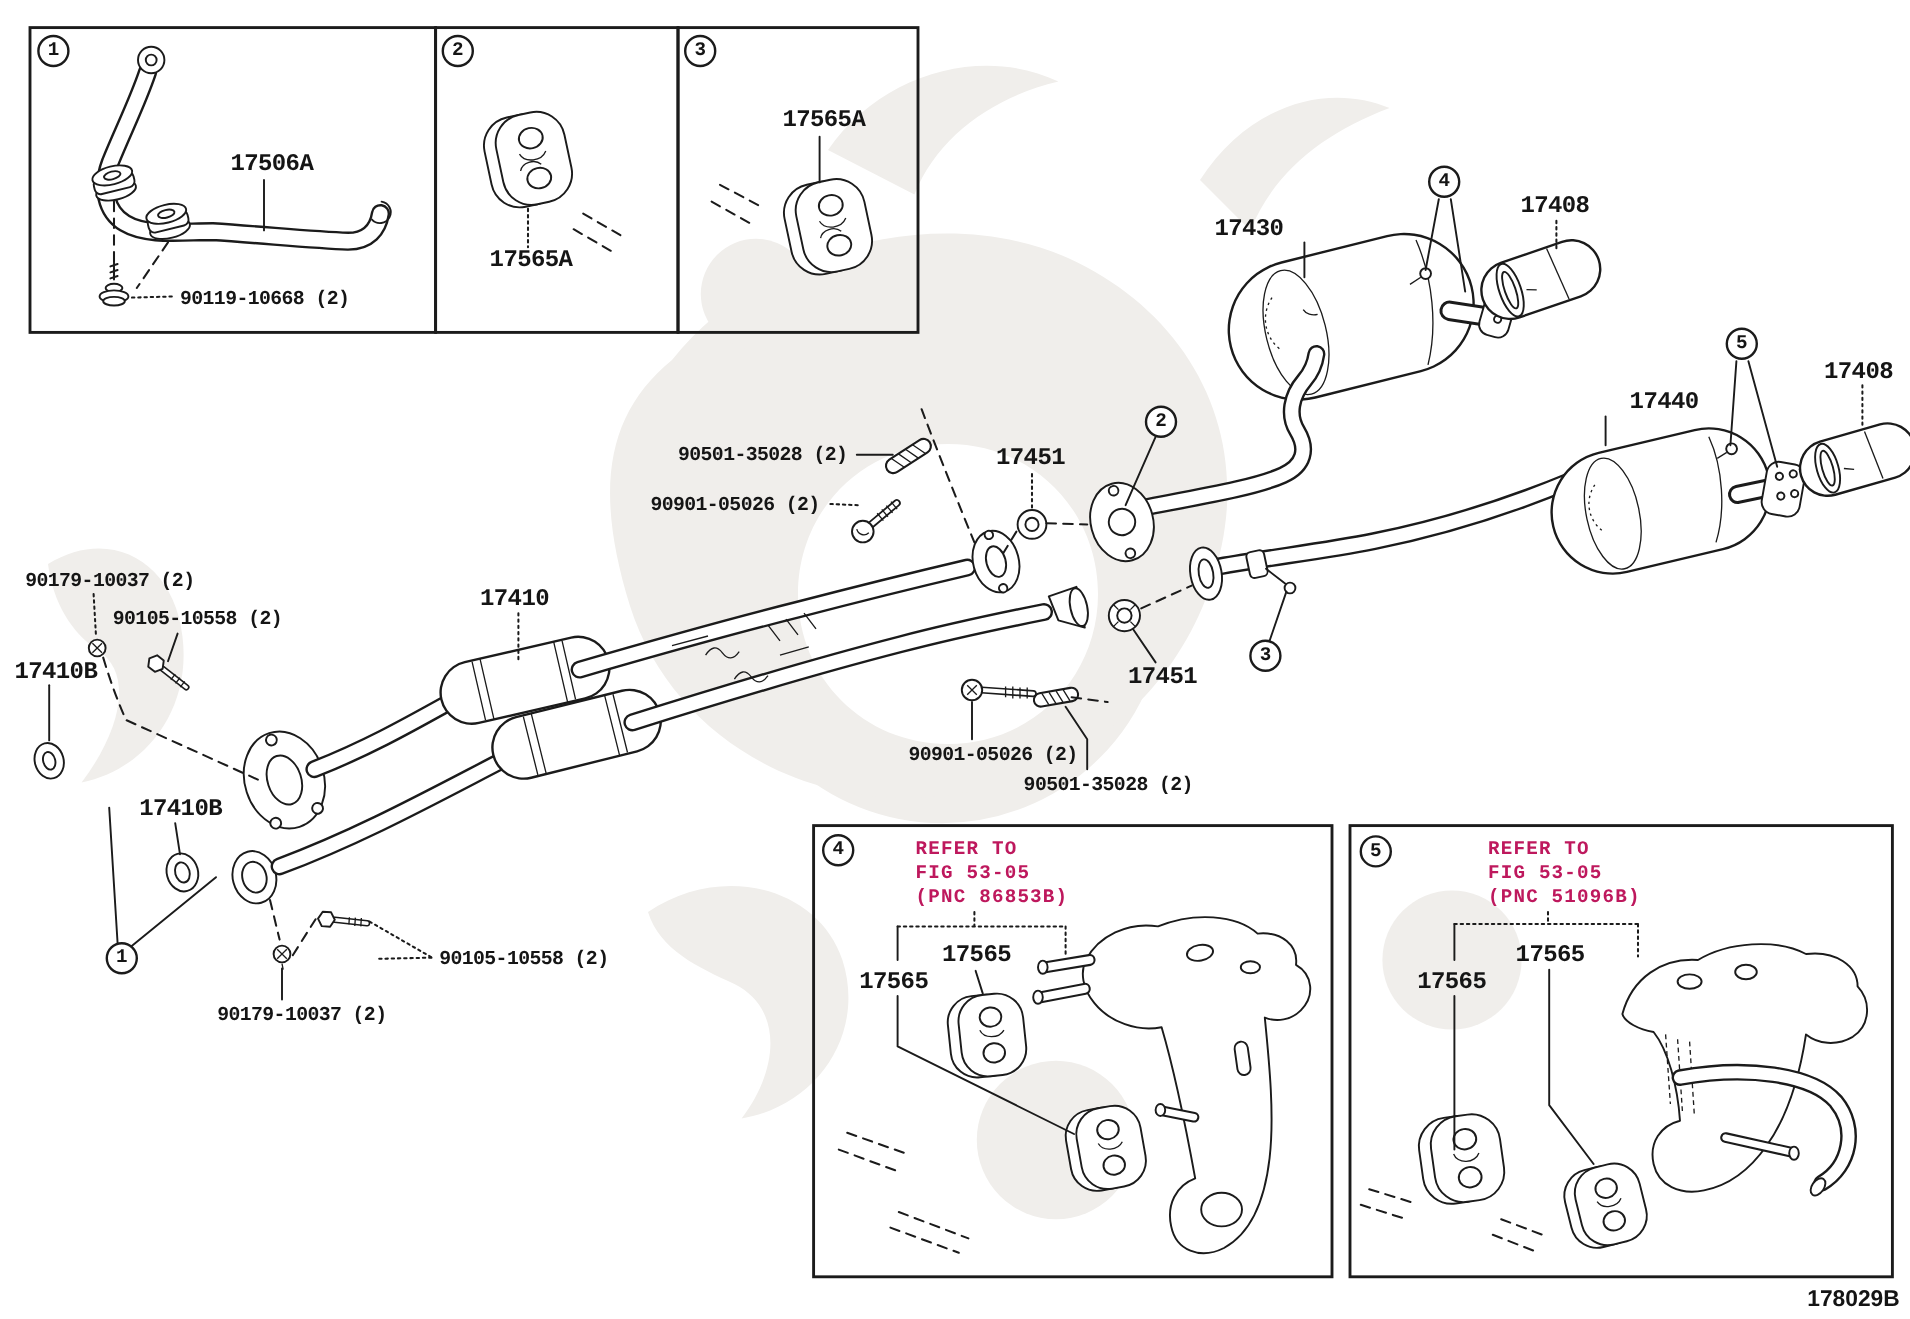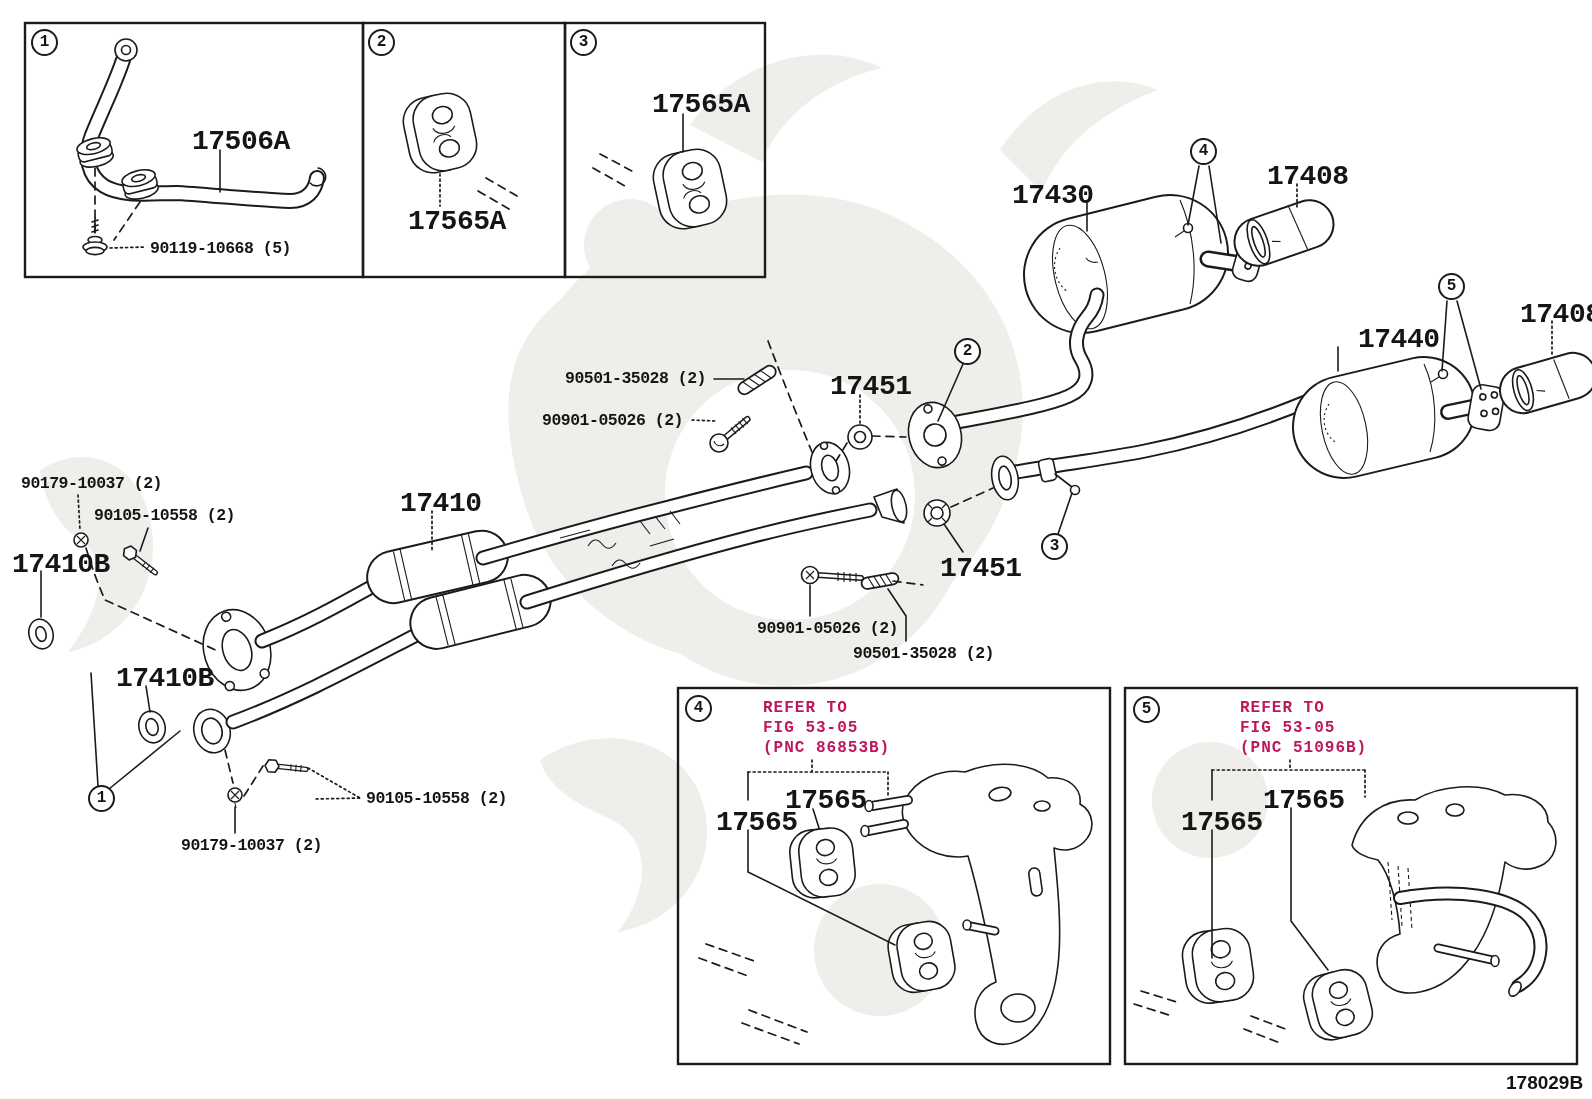--- a/index.html
+++ b/index.html
@@ -1,21 +1,21 @@
 <!DOCTYPE html>
 <html><head>
 <meta charset="utf-8">
 <style>
   html,body{margin:0;padding:0;background:#fff;}
   .stage{position:relative;width:1592px;height:1099px;background:#ffffff;overflow:hidden;
          font-family:"Liberation Mono",monospace;}
   svg{position:absolute;left:0;top:0;}
   .lbl{position:absolute;font-family:"Liberation Mono",monospace;font-weight:bold;color:#151515;
        white-space:nowrap;letter-spacing:-0.5px;}
-  .s20{font-size:28px;}
+  .s20{font-size:20px;}
   .s16{font-size:16.5px;}
   .rt{position:absolute;font-family:"Liberation Mono",monospace;font-weight:bold;font-size:16px;
       line-height:20px;color:#be185d;letter-spacing:1px;white-space:nowrap;}
   .co{position:absolute;width:27px;height:27px;border:2.4px solid #1b1b1b;border-radius:50%;
       background:#fff;font-family:"Liberation Mono",monospace;font-weight:bold;font-size:16px;
       line-height:23px;text-align:center;color:#151515;box-sizing:border-box;}
   .ftr{position:absolute;font-family:"Liberation Sans",sans-serif;font-weight:bold;font-size:19px;color:#141414;text-align:center;}
   
   .ln{stroke:#1b1b1b;fill:none;stroke-width:1.6;stroke-linecap:round;stroke-linejoin:round;}
   .thin{stroke:#1b1b1b;fill:none;stroke-width:1.1;}
@@ -422,21 +422,21 @@
 <div class="co" style="left:570px;top:29px;">3</div>
 <div class="co" style="left:685px;top:695px;">4</div>
 <div class="co" style="left:1133px;top:696px;">5</div>
 <div class="co" style="left:88px;top:785px;">1</div>
 <div class="co" style="left:954px;top:338px;">2</div>
 <div class="co" style="left:1041px;top:533px;">3</div>
 <div class="co" style="left:1190px;top:138px;">4</div>
 <div class="co" style="left:1438px;top:273px;">5</div>
 
 <div class="lbl s20" style="left:192px;top:126px;">17506A</div>
-<div class="lbl s16" style="left:150px;top:239px;">90119-10668 (5)</div>
+<div class="lbl s16" style="left:150px;top:239px;">90119-10668 (2)</div>
 <div class="lbl s20" style="left:408px;top:206px;">17565A</div>
 <div class="lbl s20" style="left:652px;top:89px;">17565A</div>
 
 <div class="lbl s16" style="left:21px;top:474px;">90179-10037 (2)</div>
 <div class="lbl s16" style="left:94px;top:506px;">90105-10558 (2)</div>
 <div class="lbl s20" style="left:12px;top:549px;">17410B</div>
 <div class="lbl s20" style="left:400px;top:488px;">17410</div>
 <div class="lbl s20" style="left:116px;top:663px;">17410B</div>
 <div class="lbl s16" style="left:366px;top:789px;">90105-10558 (2)</div>
 <div class="lbl s16" style="left:181px;top:836px;">90179-10037 (2)</div>

